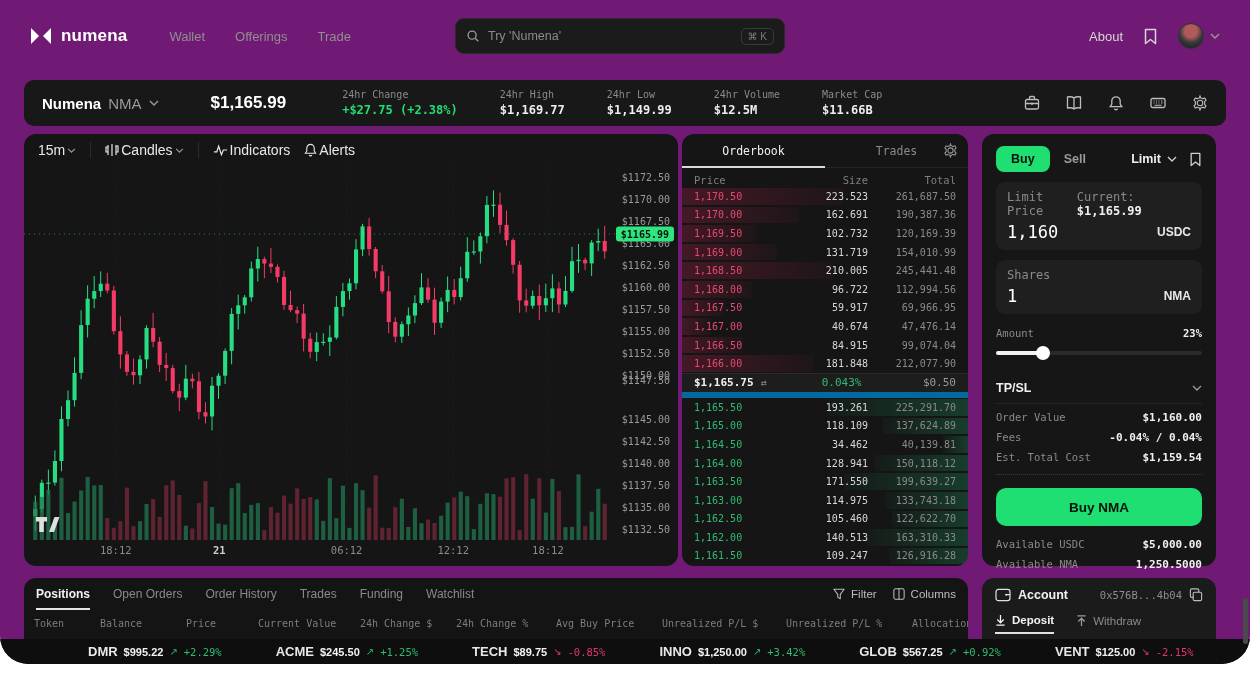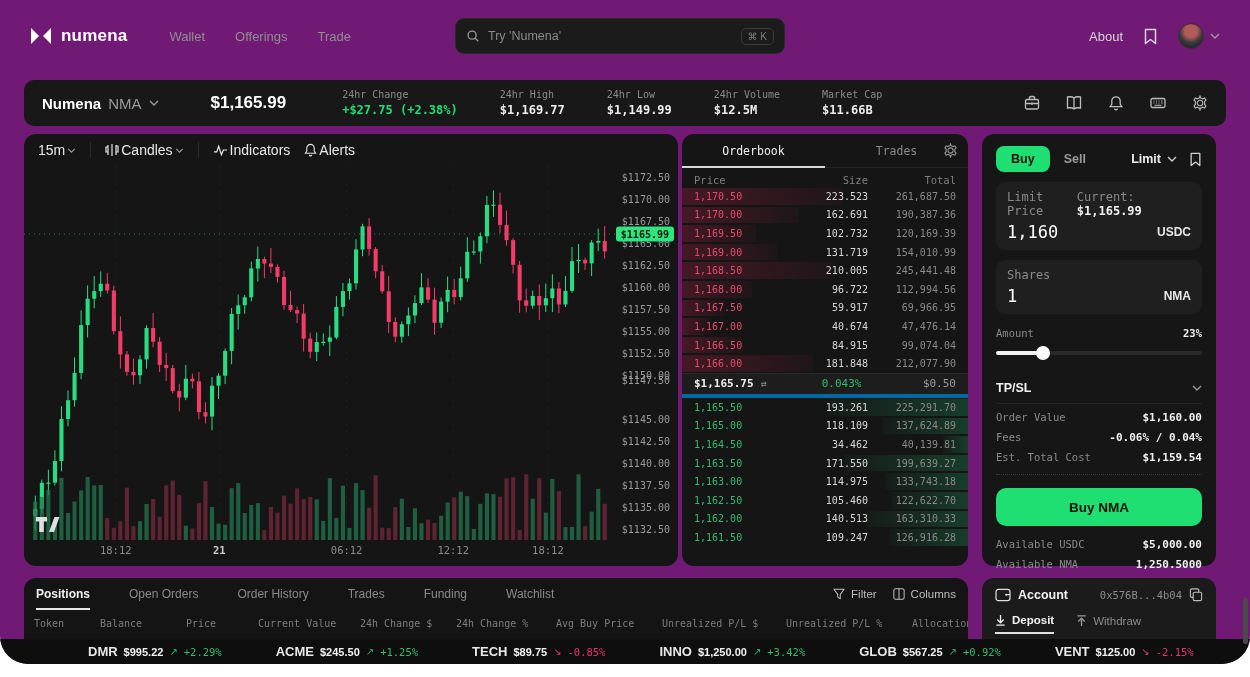--- a/index.html
+++ b/index.html
@@ -62,21 +62,21 @@
   .ob-rows { flex:1; overflow:hidden; margin-top:-5px; }
   .ob-row { display:grid; grid-template-columns:86px 1fr 1fr; height:18.6px; align-items:center; padding:0 12px; font-size:10px; position:relative; }
   .ob-row .p { text-align:left; z-index:1; }
   .ob-row .s { text-align:right; color:#d8d8d8; z-index:1; }
   .ob-row .t { text-align:right; color:#8a8a8a; z-index:1; }
   .ob-row .depth { position:absolute; top:1px; bottom:1px; opacity:1; }
   .ob-row.ask .p { color:#e8496e; }
   .ob-row.bid .p { color:#2ebd70; }
   .ob-row.ask .depth { left:0; background:linear-gradient(90deg, rgba(190,35,80,.28), rgba(190,35,80,.05)); }
   .ob-row.bid .depth { right:0; background:linear-gradient(270deg, rgba(30,180,110,.25), rgba(30,180,110,.04)); }
-  .spread-row { height:25px; background:#1d1d1d; border-top:1px solid #2a2a2a; border-bottom:4px solid #0369a1; display:flex; align-items:center; padding:0 12px; gap:7px; font-size:11px; }
+  .spread-row { height:25px; background:#1d1d1d; border-top:1px solid #2a2a2a; border-bottom:6px solid #0369a1; display:flex; align-items:center; padding:0 12px; gap:7px; font-size:11px; }
   .spread-price { color:#f2f2f2; font-weight:bold; }
   .spread-arrows { color:#8a8a8a; font-size:10px; }
   .spread-pct { color:#2ebd70;margin-left:48px; }
   .spread-total { margin-left:auto; color:#9a9a9a; }
 
   
   .trade-panel { position:absolute; left:982px; top:134px; width:234px; height:432px; background:#161616; border-radius:12px; padding:12px 14px; }
   .tp-tabs { display:flex; align-items:center; gap:14px; }
   .buy-pill { background:#1fdf73; color:#05130a; font-size:12.5px; font-weight:bold; padding:6px 15px; border-radius:8px; border:none; cursor:pointer; font-family:"Liberation Sans",sans-serif; }
   .sell-tab { color:#9a9a9a; font-size:12.5px; font-weight:bold; cursor:pointer; }
@@ -95,21 +95,21 @@
   .slider .thumb { position:absolute; top:1px; width:14px; height:14px; border-radius:50%; background:#fff; transform:translateX(-50%); cursor:pointer; }
   .tpsl { display:flex; justify-content:space-between; align-items:center; margin-top:12px; padding:8px 0; border-bottom:1px solid #242424; color:#f0f0f0; font-size:12.5px; font-weight:bold; cursor:pointer; }
   .sum-row { display:flex; justify-content:space-between; margin-top:7px; font-size:10.5px; color:#8a8a8a; }
   .sum-row b { color:#f0f0f0; font-size:11px; }
   .dotted { border-bottom:1px dotted #3a3a3a; margin-top:10px; }
   .buy-btn { width:100%; height:38px; background:#1fdf73; color:#05130a; font-size:13.5px; font-weight:bold; border:none; border-radius:10px; margin-top:13px; cursor:pointer; font-family:"Liberation Sans",sans-serif; }
   .avail { margin-top:12px; }
 
   
   .pos-panel { position:absolute; left:24px; top:578px; width:944px; height:86px; background:#141414; border-radius:12px; overflow:hidden; }
-  .pos-tabs { display:flex; align-items:center; height:32px; padding:0 12px; gap:39px; }
+  .pos-tabs { display:flex; align-items:center; height:32px; padding:0 12px; gap:23px; }
   .pos-tab { color:#8a8a8a; font-size:12px; cursor:pointer; position:relative; height:100%; display:flex; align-items:center; }
   .pos-tab.active { color:#f2f2f2; font-weight:bold; }
   .pos-tab.active::after { content:""; position:absolute; left:0; right:0; bottom:0; height:2px; background:#e6e6e6; }
   .pos-actions { margin-left:auto; display:flex; gap:16px; align-items:center; color:#bdbdbd; font-size:11.5px; }
   .pos-actions .act { display:flex; gap:6px; align-items:center; cursor:pointer; }
   .pos-headers { display:grid; grid-template-columns:66px 86px 72px 102px 96px 100px 106px 124px 126px 70px; padding:8px 10px 0 10px; }
   .pos-headers span { color:#7d7d7d; font-size:10px; white-space:nowrap; }
 
   .acct-panel { position:absolute; left:982px; top:578px; width:234px; height:86px; background:#1b1b1b; border-radius:12px; padding:10px 13px; overflow:hidden; }
   .acct-head { display:flex; align-items:center; gap:7px; }
@@ -653,20 +653,26 @@
           <span class="s">118.109</span>
           <span class="t">137,624.89</span>
         </div>
         <div class="ob-row bid">
           <div class="depth" style="width:8.7%"></div>
           <span class="p">1,164.50</span>
           <span class="s">34.462</span>
           <span class="t">40,139.81</span>
         </div>
         <div class="ob-row bid">
+          <div class="depth" style="width:32.5%"></div>
+          <span class="p">1,164.00</span>
+          <span class="s">128.941</span>
+          <span class="t">150,118.12</span>
+        </div>
+        <div class="ob-row bid">
           <div class="depth" style="width:43.3%"></div>
           <span class="p">1,163.50</span>
           <span class="s">171.550</span>
           <span class="t">199,639.27</span>
         </div>
         <div class="ob-row bid">
           <div class="depth" style="width:29.0%"></div>
           <span class="p">1,163.00</span>
           <span class="s">114.975</span>
           <span class="t">133,743.18</span>
@@ -745,21 +751,21 @@
           <path d="M1 1 L5 5 L9 1" fill="none" stroke="#9a9a9a" stroke-width="1.4"></path>
         </svg>
     </div>
 
     <div class="sum-row mono">
         <span>Order Value</span>
         <b>$1,160.00</b>
       </div>
     <div class="sum-row mono">
         <span>Fees</span>
-        <b>-0.06% / 0.04%</b>
+        <b>-0.04% / 0.04%</b>
       </div>
     <div class="sum-row mono">
         <span>Est. Total Cost</span>
         <b>$1,159.54</b>
       </div>
     <div class="dotted"></div>
 
     <button class="buy-btn">Buy NMA</button>
 
     <div class="avail">

